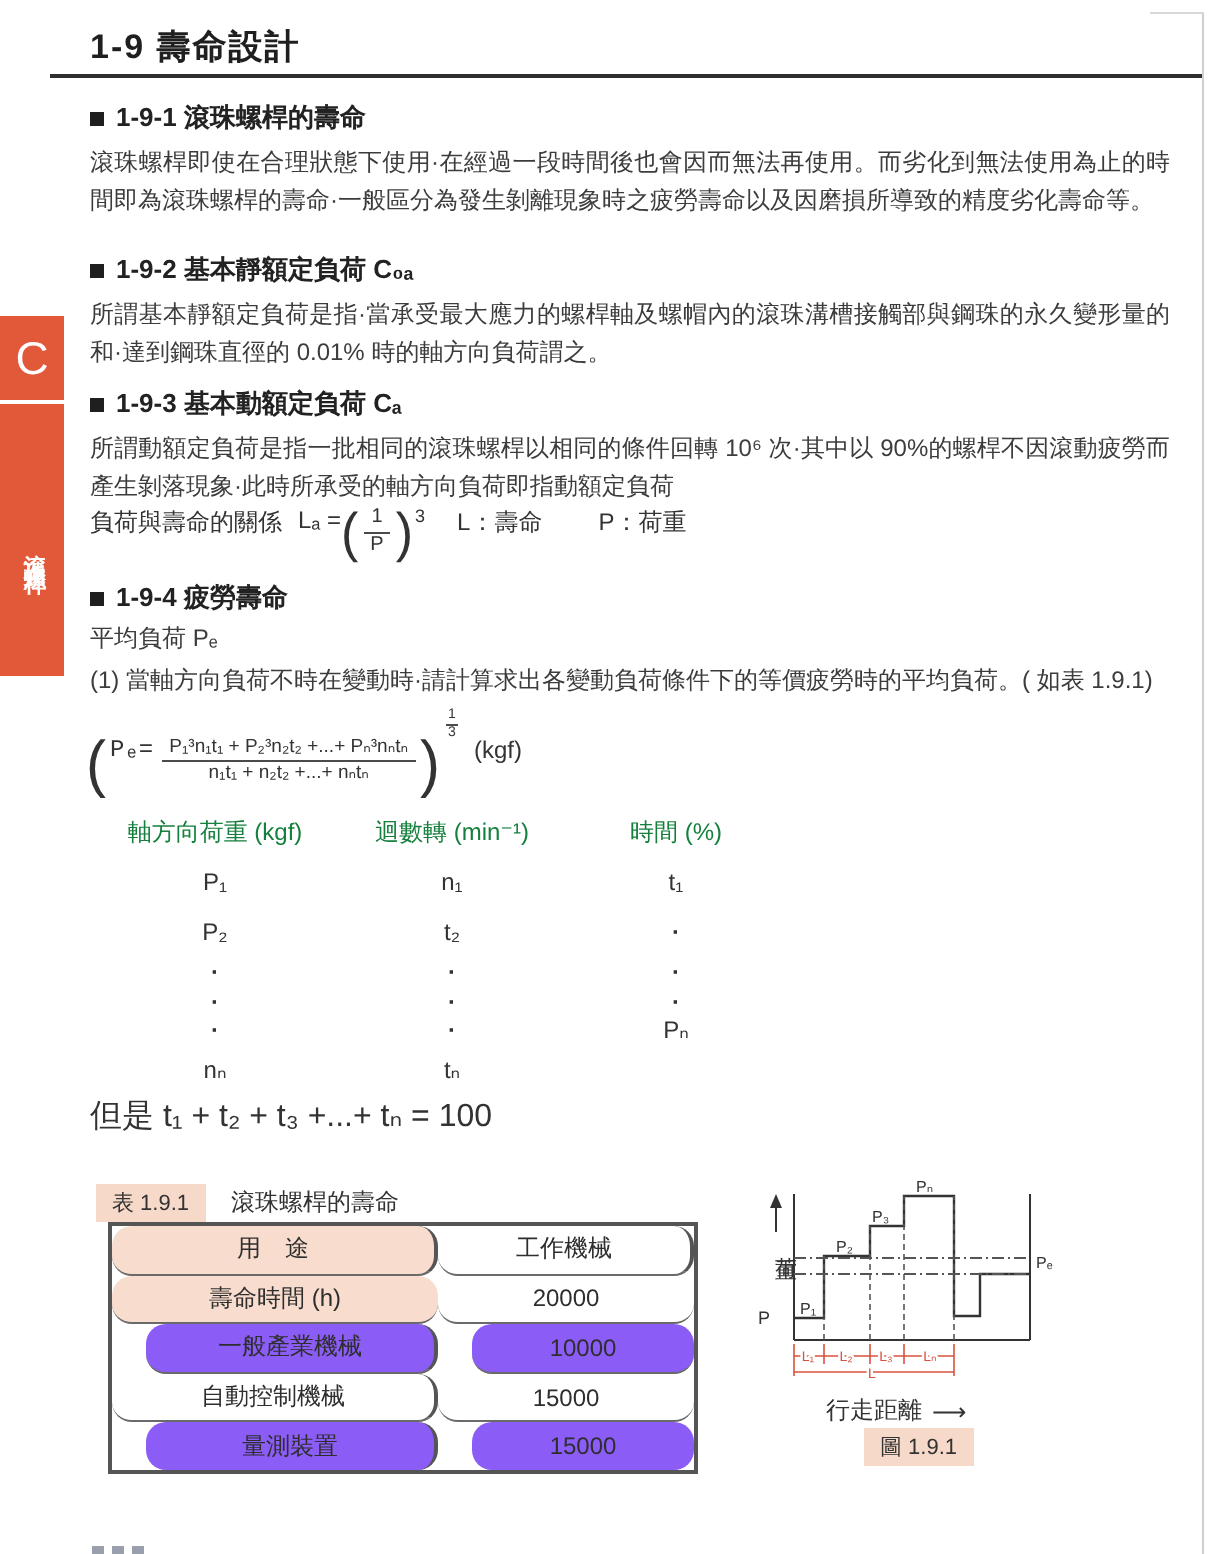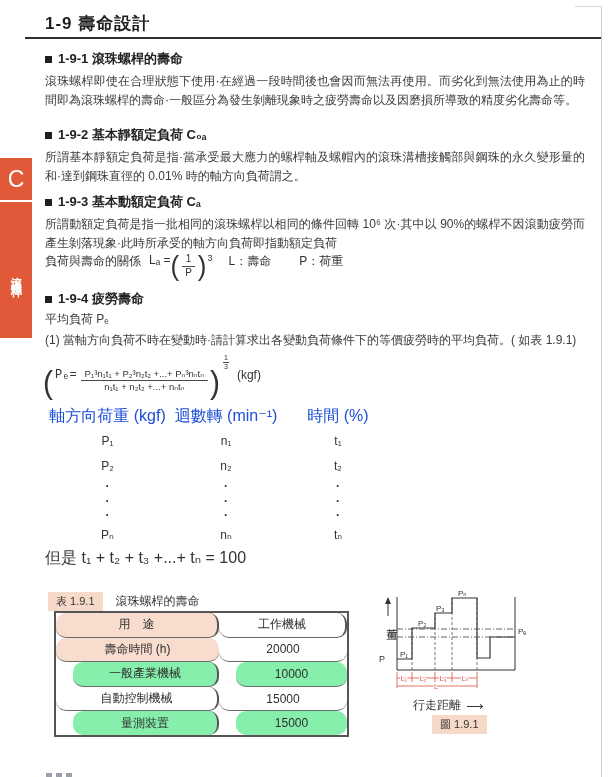--- a/index.html
+++ b/index.html
@@ -40,33 +40,33 @@
   .bigp{font-size:26px;font-weight:300;color:#333;line-height:1;transform:scaleY(1.05);}
   sup.exp{font-size:9px;margin-left:1px;}
   .supfrac{display:inline-flex;flex-direction:column;align-items:center;font-size:7px;line-height:1.1;
     color:#333;margin:-14px 2px 0 3px;}
   .supfrac .fnum{border-bottom:1px solid #4a4a4a;padding:0 1px;}
 
   
   .fatigue{left:45px;top:404px;display:grid;grid-template-columns:125px 112px 112px;
     grid-template-rows:24px 25px 25px 15px 15px 14px 26px;font-size:12px;color:#333;}
   .fatigue .fcell{display:flex;align-items:center;justify-content:center;}
-  .fatigue .fhead{font-size:16px;color:#1d4ed8;}
+  .fatigue .fhead{font-size:12px;color:#15803d;}
   .fatigue .fdot{font-weight:bold;}
 
   .note-line{left:45px;top:548px;font-size:16px;color:#333;}
 
   
   .tag-label{background:#f7d9c9;color:#333;font-size:11px;padding:2px 8px;display:inline-block;}
   .tbl-caption{font-size:12px;color:#333;}
   .life-table{left:54px;top:611px;display:grid;grid-template-columns:163px 128px;border:2px solid #555;background:#fff;font-size:12px;color:#2e2e2e;}
   .life-table .cell{height:23.6px;display:flex;align-items:center;justify-content:center;border-bottom:1px solid #6a6a6a;border-radius:10px;}
   .life-table .c1{border-right:2px solid #555;}
   .life-table .hd{background:#f8dcce;}
-  .life-table .alt{background:#86efac;margin-left:17px;}
+  .life-table .alt{background:#8b5cf6;margin-left:17px;}
   .life-table .last{border-bottom:none;}
 
   
   .fig-yaxis-label{left:384px;top:619px;writing-mode:vertical-rl;text-orientation:upright;font-size:11px;color:#333;letter-spacing:1px;}
   .fig-xaxis{left:413px;top:697px;font-size:12px;color:#333;display:flex;align-items:center;gap:5px;}
   .fig-tag{left:432px;top:714px;}
   .pagenum-crop{left:46px;top:773px;width:30px;height:4px;display:flex;gap:4px;}
   .pagenum-crop i{width:6px;height:4px;background:#99a0ac;display:block;}
 </style>
 </head>
@@ -140,21 +140,20 @@
 <div class="abs fatigue">
   <div class="fcell fhead">軸方向荷重 (kgf)</div>
   <div class="fcell fhead">迴數轉 (min⁻¹)</div>
   <div class="fcell fhead">時間 (%)</div>
 
   <div class="fcell">P₁</div>
   <div class="fcell">n₁</div>
   <div class="fcell">t₁</div>
 
   <div class="fcell">P₂</div>
-  <div class="fcell">n₂</div>
   <div class="fcell">t₂</div>
 
   <div class="fcell fdot">·</div>
   <div class="fcell fdot">·</div>
   <div class="fcell fdot">·</div>
 
   <div class="fcell fdot">·</div>
   <div class="fcell fdot">·</div>
   <div class="fcell fdot">·</div>
 

